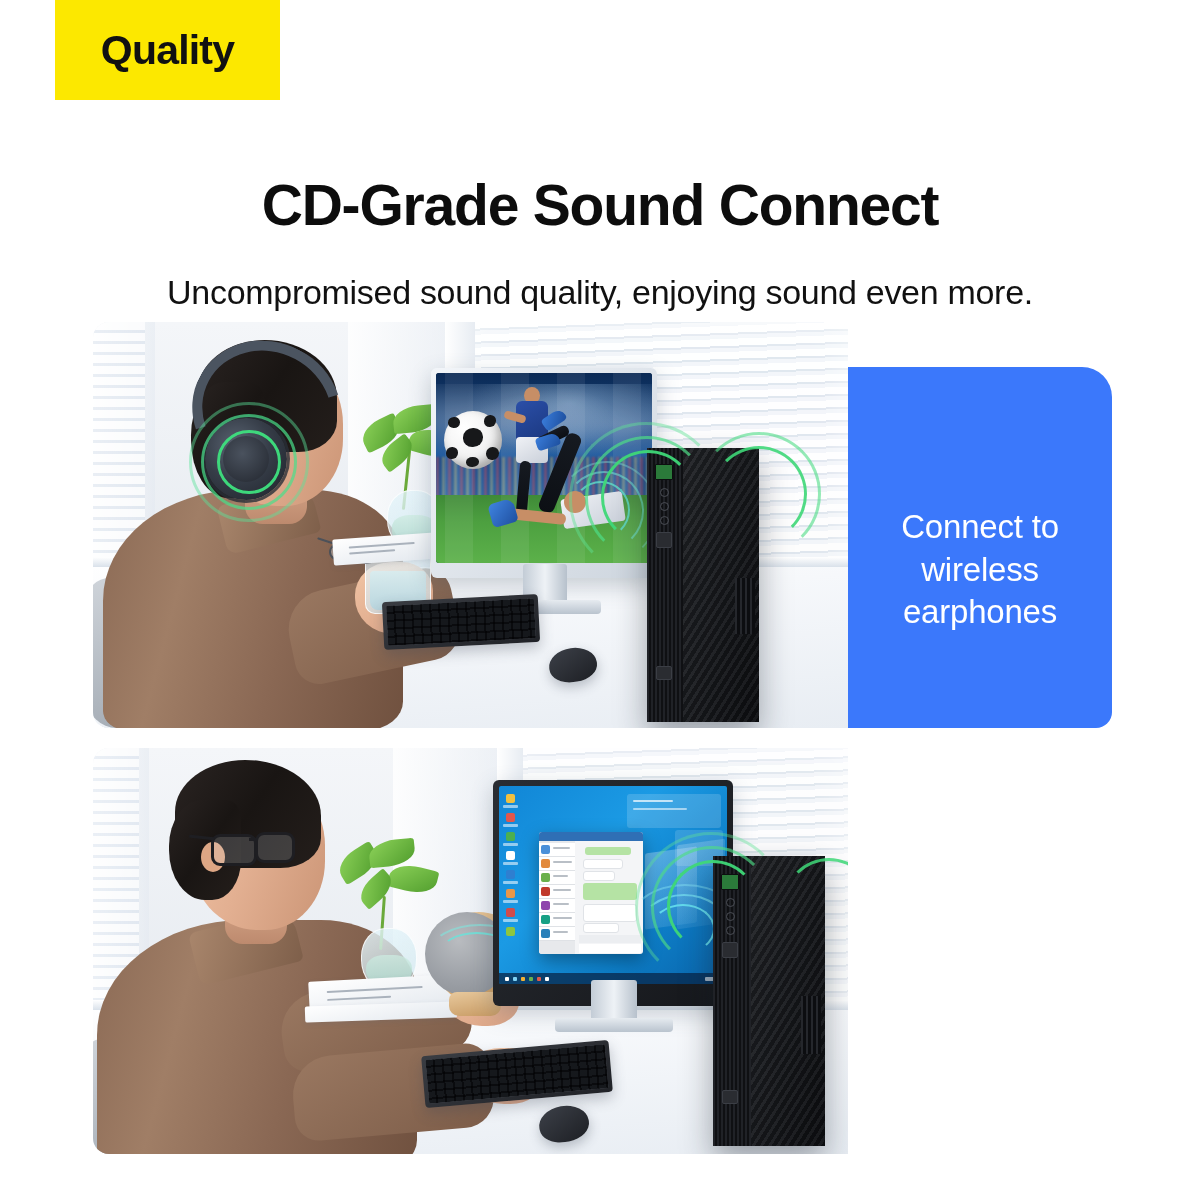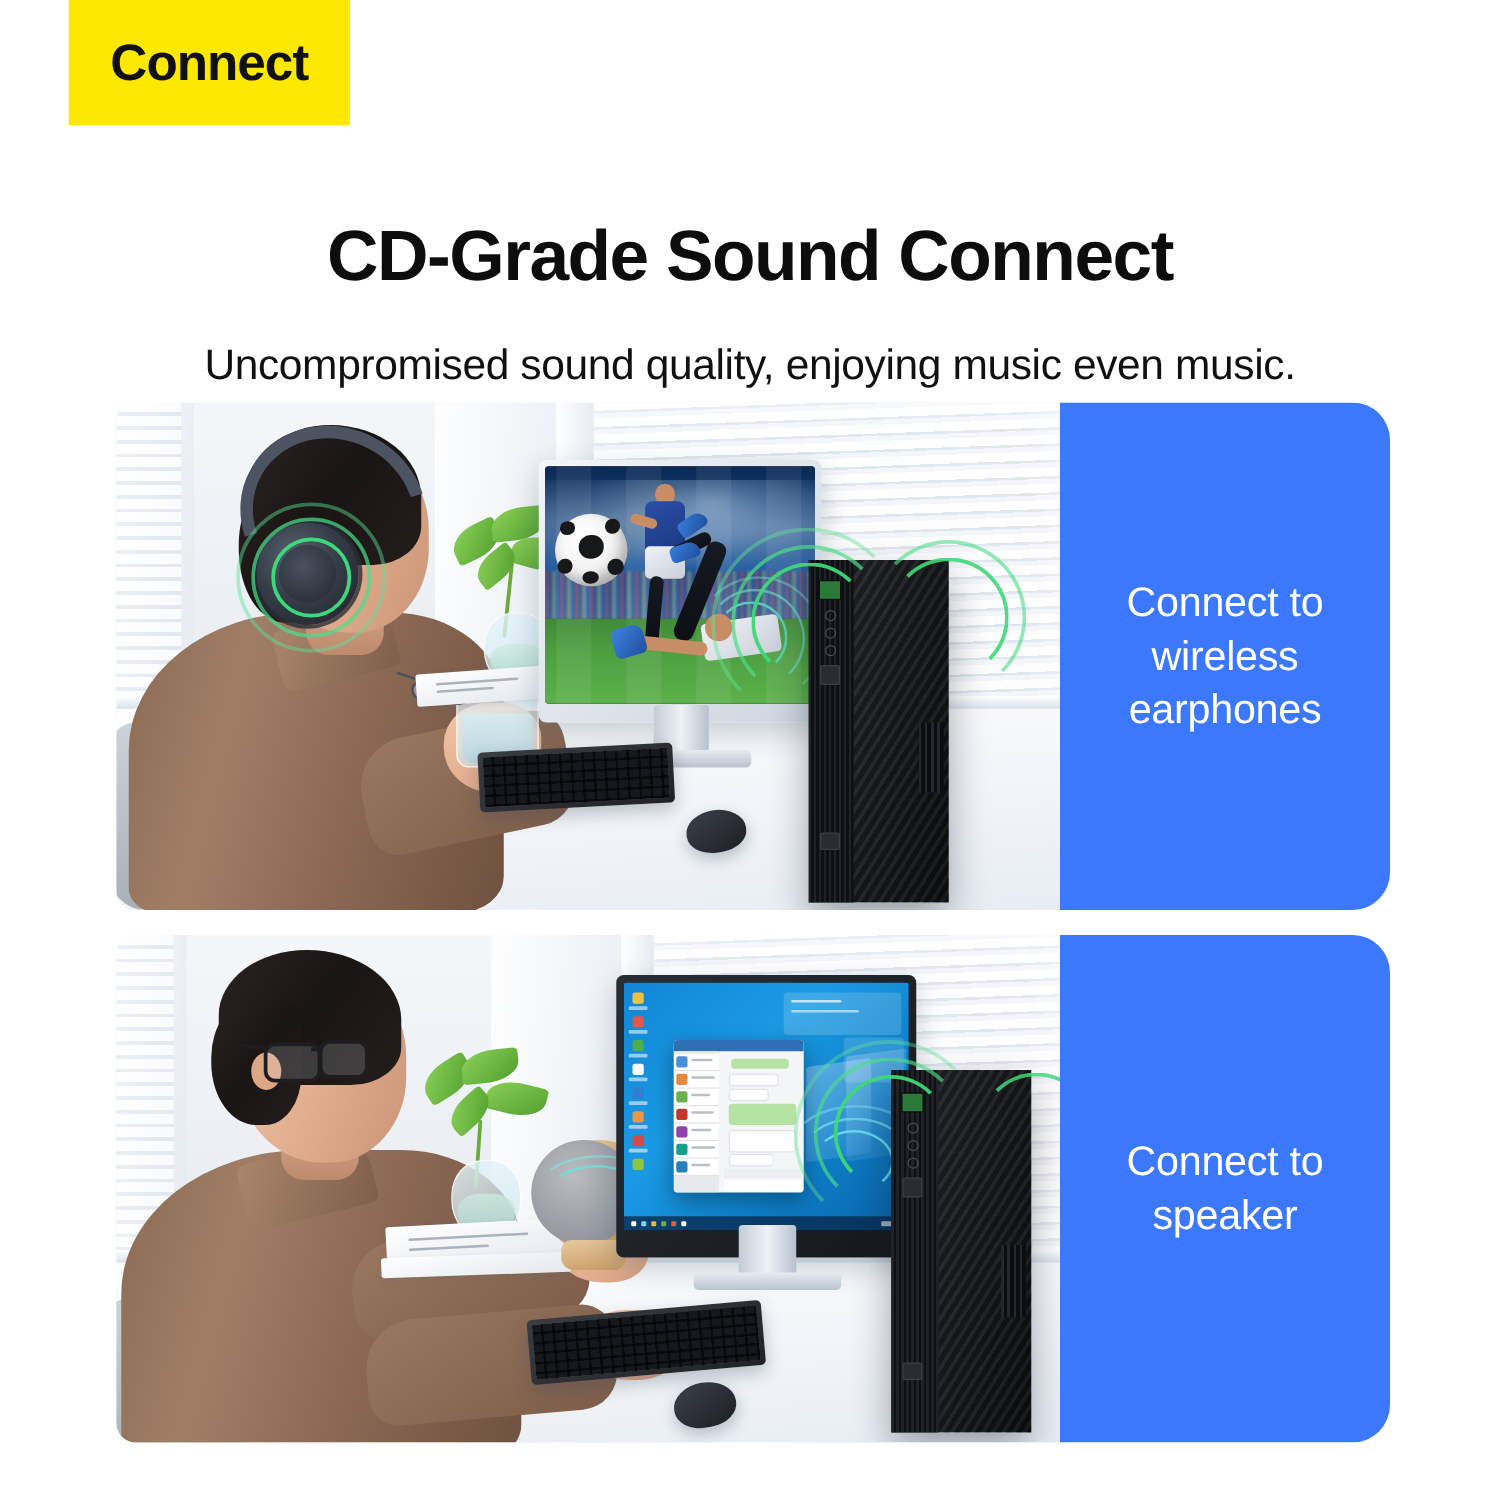--- a/index.html
+++ b/index.html
@@ -49,21 +49,21 @@
   #card-2{top:748px;}
 
   .photo-pane{
     position:relative;width:755px;height:100%;
     background:#eef1f5;overflow:hidden;flex:0 0 755px;
   }
   .blue-pane{
     position:relative;flex:1 1 auto;height:100%;
     background:#3B78FB;
     border-top-right-radius:30px;border-bottom-right-radius:30px;
-    display:flex;align-items:center;justify-content:center;
+    display:flex;align-items:center;justify-content:center;margin-top:45px;
   }
   .blue-pane .pane-text{
     color:#ffffff;text-align:center;
     font-size:33px;font-weight:400;line-height:1.3;
     letter-spacing:-0.2px;padding:0 8px;
   }
 
   
   .wall{
     position:absolute;left:0;top:0;width:100%;height:100%;
@@ -388,25 +388,25 @@
     background:linear-gradient(150deg,rgba(255,255,255,.95),rgba(226,233,240,.9));
     border-radius:4px;
     box-shadow:0 3px 9px rgba(90,100,115,.16);
   }
   .org-hole{position:absolute;width:5px;height:5px;background:#dde3ea;border-radius:50%;}
 </style>
 </head>
 <body>
 
 <div class="brand-logo">
-  <span class="brand-text">Connect</span>
+  <span class="brand-text">Quality</span>
 </div>
 
 <h1 class="headline">CD-Grade Sound Connect</h1>
-<p class="subhead">Uncompromised sound quality, enjoying music even music.</p>
+<p class="subhead">Uncompromised sound quality, enjoying sound even more.</p>
 
 <div class="card" id="card-1">
 
   <div class="photo-pane">
 
     <div class="wall"></div>
     <div class="wall-panel" style="left:0;width:62px;"></div>
     <div class="blinds-soft" style="left:0;width:52px;opacity:.75;"></div>
     <div class="wall-panel" style="left:255px;width:118px;"></div>
     <div class="blinds" style="left:373px;width:382px;opacity:.92;"></div>
@@ -716,16 +716,13 @@
     <div class="wave" style="left:542px;top:84px;width:146px;height:146px;border-width:3px;border-left-color:#5fe394;border-top-color:#5fe394;opacity:.4;"></div>
     <div class="wave" style="left:690px;top:110px;width:86px;height:86px;border-width:3px;border-right-color:#3fd878;border-top-color:#3fd878;opacity:.85;"></div>
 
     <div class="keyboard" style="left:330px;top:300px;width:188px;height:52px;transform:rotate(-5deg);">
       <div class="kb-keys"></div>
     </div>
     <div class="mouse" style="left:446px;top:358px;width:50px;height:36px;transform:rotate(-10deg);"></div>
 
   </div>
 
-  <div class="blue-pane">
-    <div class="pane-text">Connect to speaker</div>
-  </div>
 </div>
 
 </body></html>

